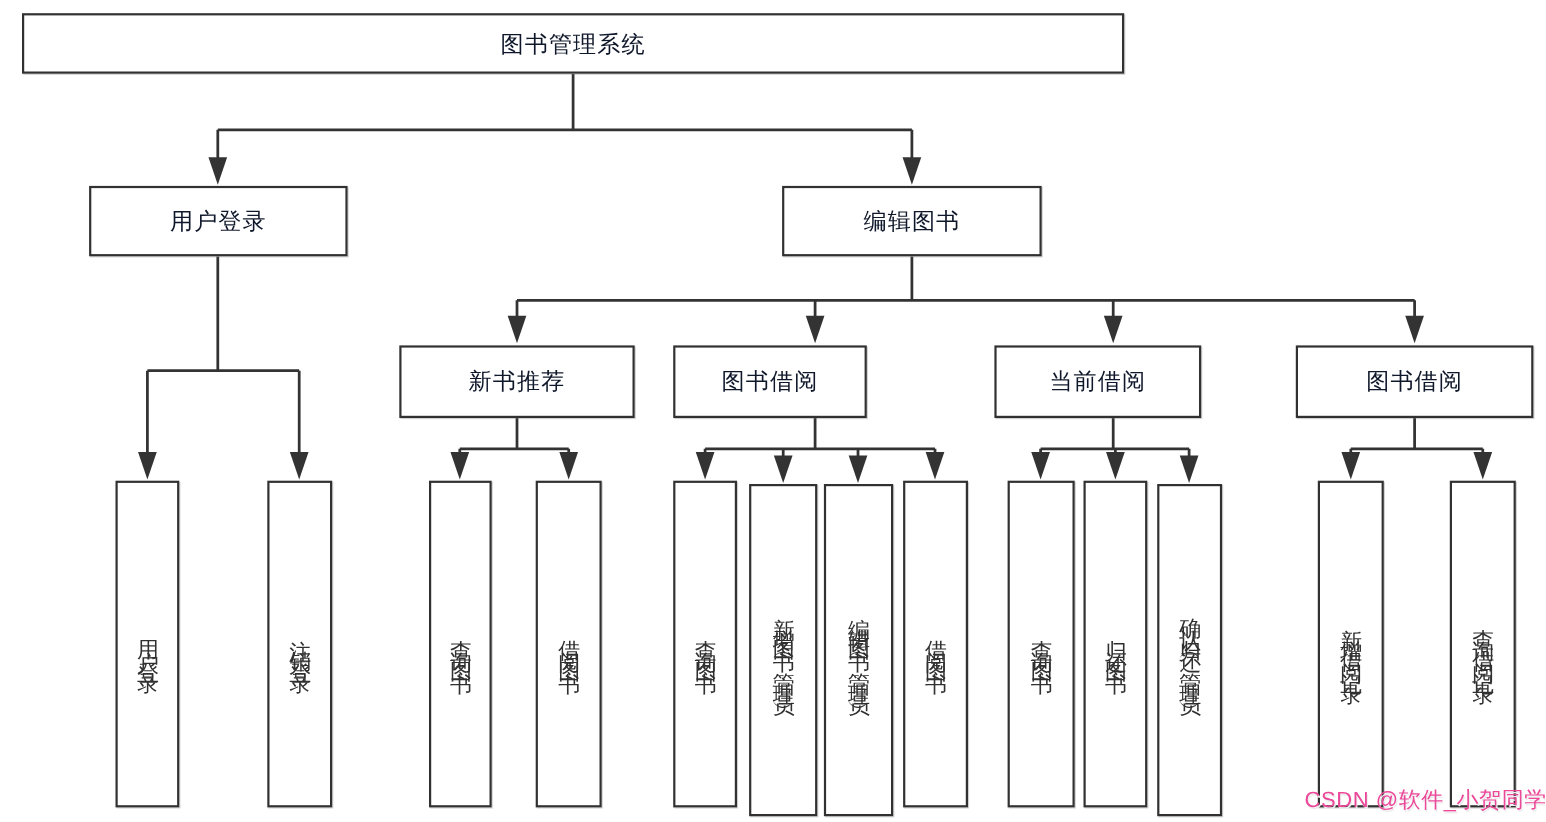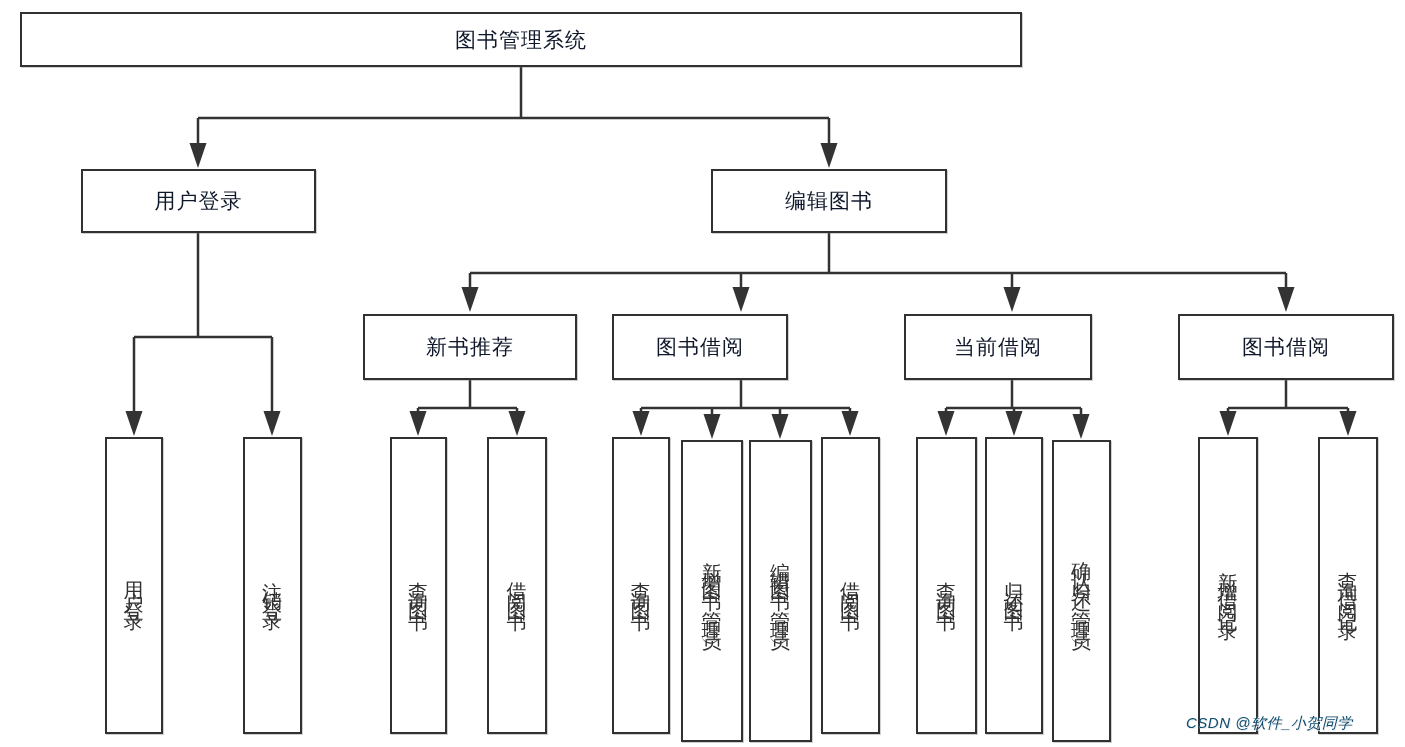--- a/index.html
+++ b/index.html
@@ -35,27 +35,26 @@
     writing-mode:vertical-rl;
     text-orientation:mixed;
     font-size:20px;
     letter-spacing:10px;
     line-height:1;
     white-space:nowrap;
   }
   #watermark{
     position:absolute;
     left:1186px;top:714px;
-    font-size:15px;
-    color:#0c4a6e;
+    font-size:20px;
+    color:#ec4899;
     letter-spacing:0.5px;
     white-space:nowrap;
     text-shadow:1px 1px 0 #ececec;
     z-index:5;
-    font-style:italic;
   }
 </style>
 </head>
 <body>
 
 <div id="canvas">
 
   <svg id="wires" viewBox="0 0 1405 747" xmlns="http://www.w3.org/2000/svg">
     <defs>
       <polygon id="ah" points="-8.5,-25 8.5,-25 0,0" fill="#333333"></polygon>

